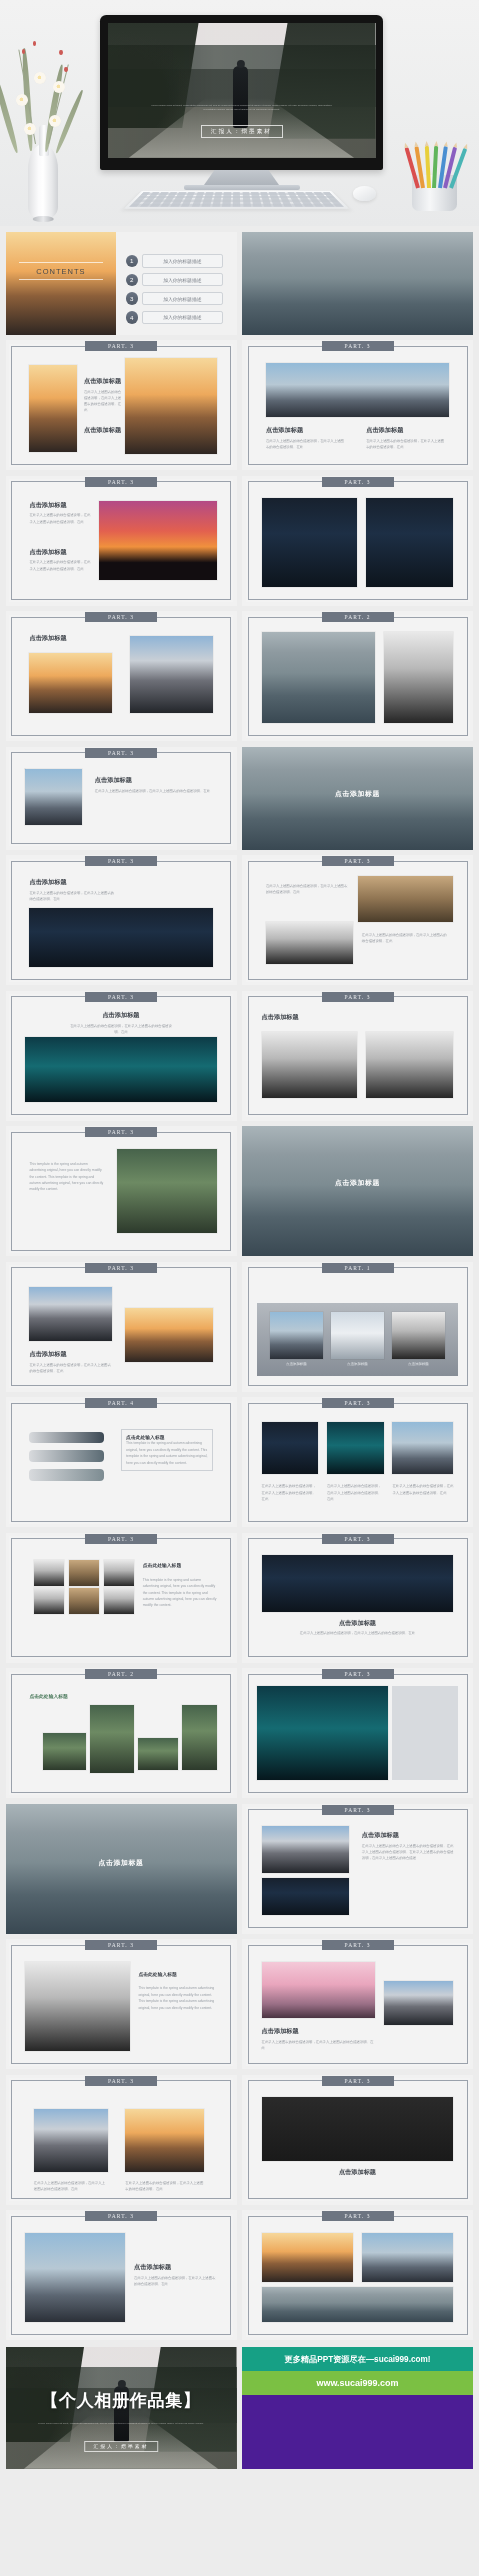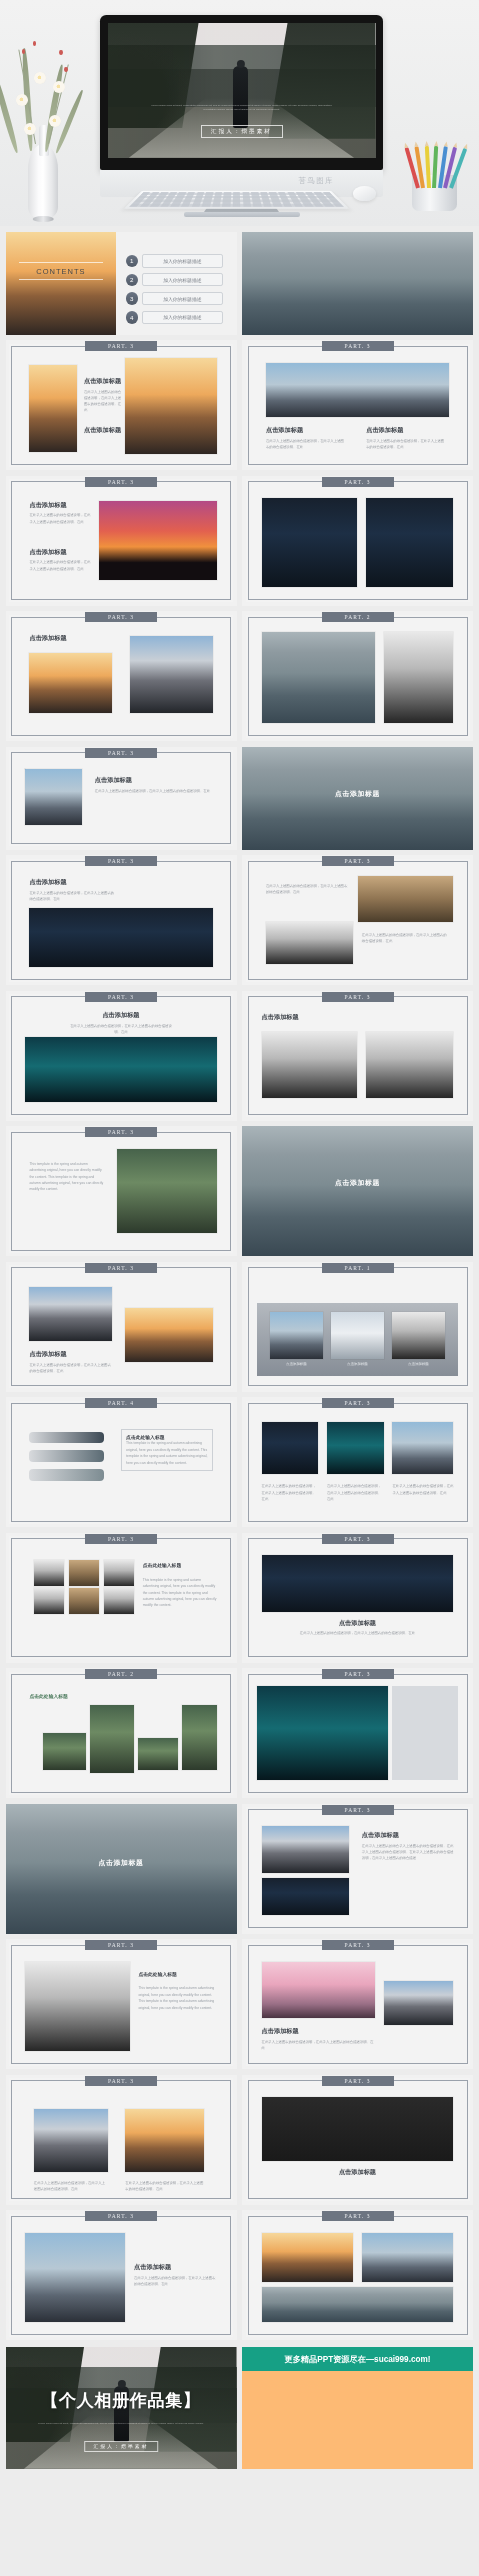--- a/index.html
+++ b/index.html
@@ -248,21 +248,21 @@
   }
   .thanks-sub{
     position:absolute; left:12%; right:12%; top:62%;
     text-align:center; color:rgba(255,255,255,.45); font-size:2.5px; line-height:1.9;
   }
   .thanks-presenter{
     position:absolute; left:50%; top:77%; transform:translateX(-50%);
     border:0.7px solid rgba(255,255,255,.7); color:#fff; font-size:4.8px;
     padding:1.4px 8.2px; letter-spacing:2.1px; white-space:nowrap;
   }
-  .promo { width:231px; background:#fdba74; display:flex; flex-direction:column; justify-content:flex-start; }
+  .promo { width:231px; background:#4c1d95; display:flex; flex-direction:column; justify-content:flex-start; }
   .promo-band{
     text-align:center; font-weight:bold; color:#fff; font-size:8.2px; padding:6.8px 0;
   }
   .promo-band.teal{ background:#16a085; }
   .promo-band.green{ background:#7bc043; font-size:9px; }
 </style>
 </head>
 <body>
 
 <div class="page">
@@ -291,23 +291,20 @@
 
     <div class="monitor">
       <div class="monitor-bezel">
         <div class="slide-hero">
           <div class="forest"></div>
           <div class="road"></div>
           <div class="figure"></div>
           <div class="hero-sub">Lorem ipsum dolor sit amet, consectetur adipiscing elit, sed do eiusmod tempor incididunt ut labore et dolore magna aliqua. Ut enim ad minim veniam, quis nostrud exercitation ullamco laboris nisi ut aliquip ex ea commodo consequat.</div>
           <div class="hero-presenter">汇报人：熠墨素材</div>
         </div>
-      </div>
-      <div class="monitor-chin">
-        <div class="monitor-brand">菩鸟图库</div>
       </div>
       <div class="monitor-stand"></div>
       <div class="monitor-base"></div>
     </div>
 
     <div class="keyboard"></div>
     <div class="mouse"></div>
 
     <div class="pencils">
       <div class="cup"></div>
@@ -706,17 +703,18 @@
       <div class="forest"></div>
       <div class="road"></div>
       <div class="figure"></div>
       <div class="thanks-title">【个人相册作品集】</div>
       <div class="thanks-sub">Lorem ipsum dolor sit amet, consectetur adipiscing elit, sed do eiusmod tempor incididunt ut labore et dolore magna aliqua. Ut enim ad minim veniam.</div>
       <div class="thanks-presenter">汇报人：熠墨素材</div>
     </div>
 
     <div class="promo">
       <div class="promo-band teal">更多精品PPT资源尽在—sucai999.com!</div>
+      <div class="promo-band green">www.sucai999.com</div>
     </div>
   </div>
 
 </div>
 
 
 </body></html>

